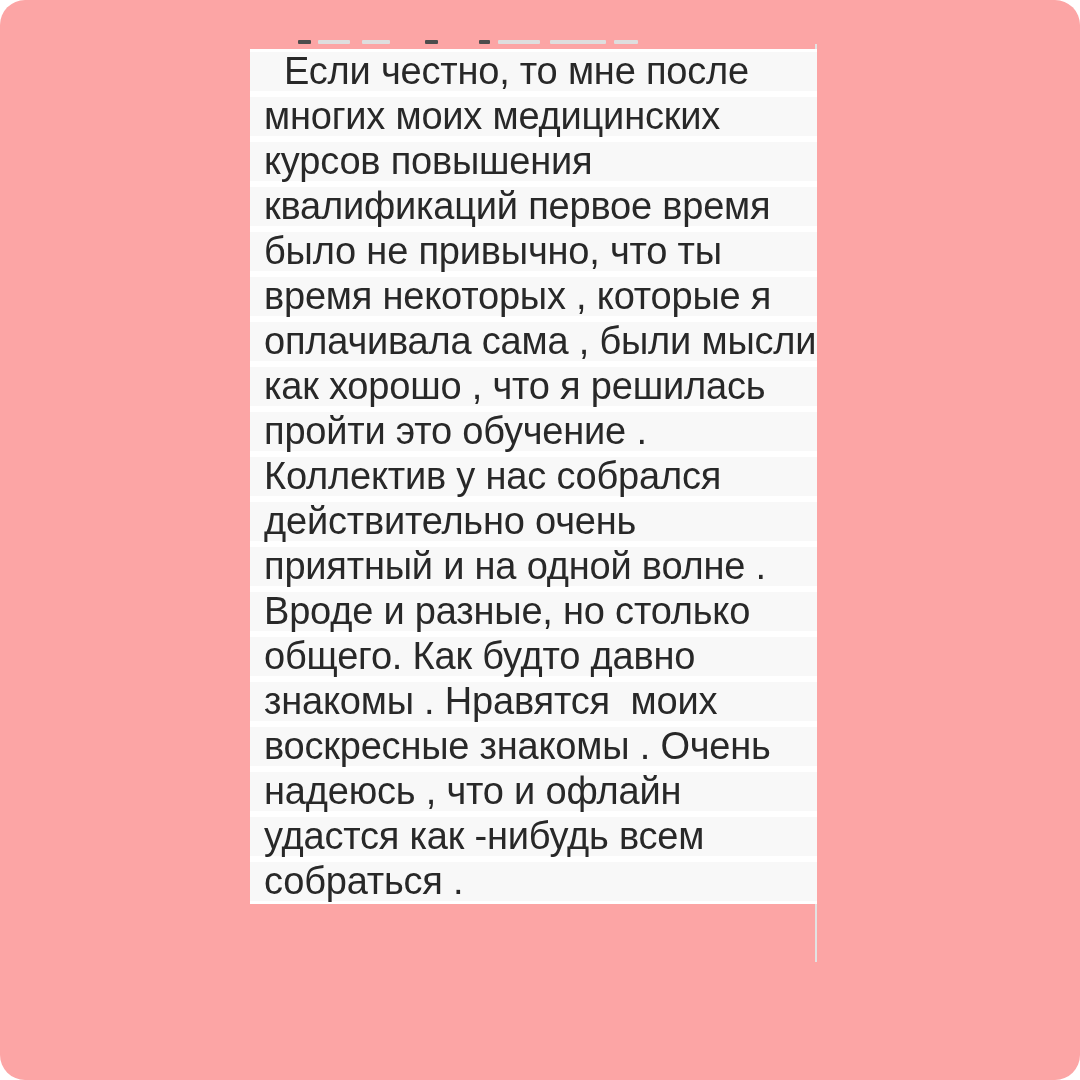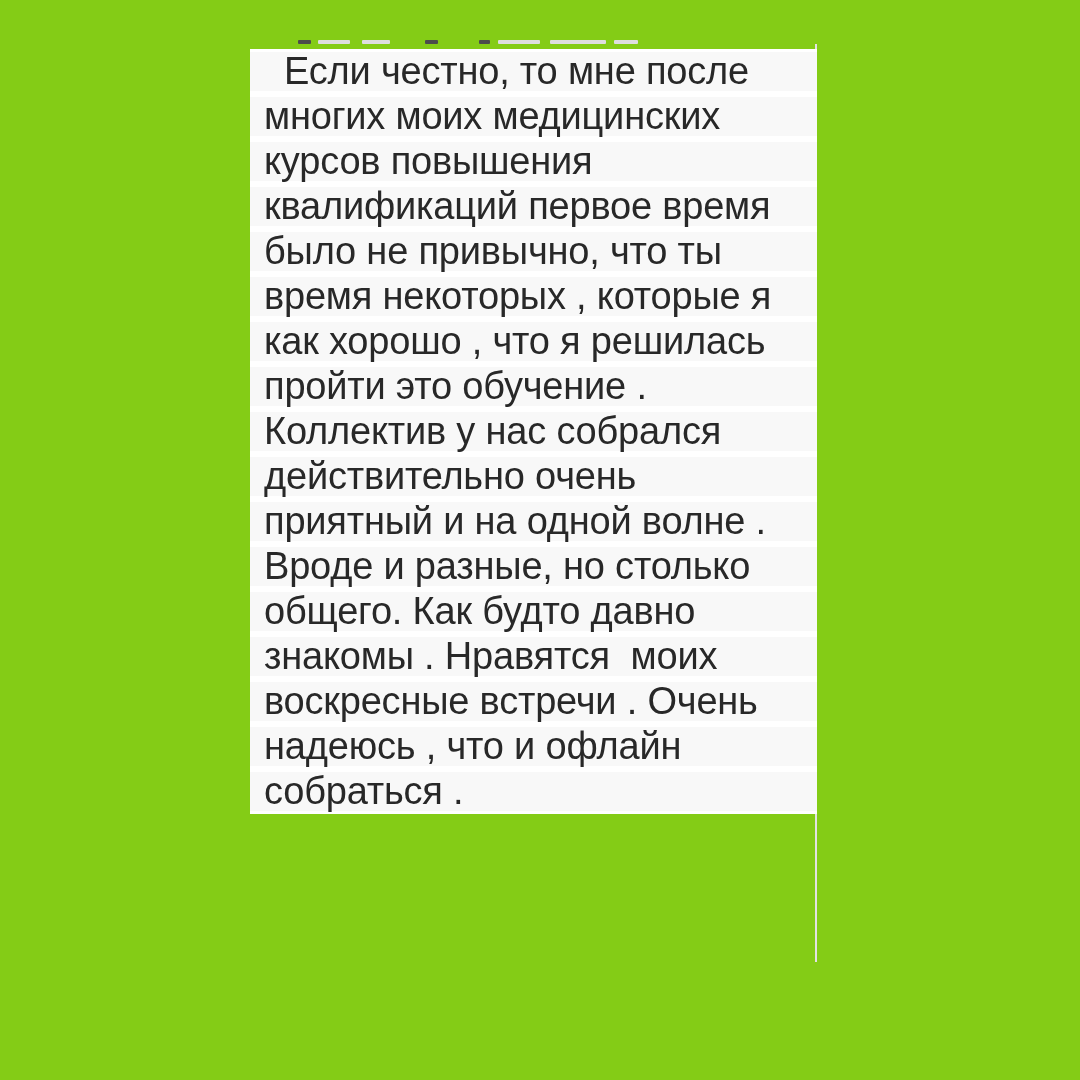--- a/index.html
+++ b/index.html
@@ -10,21 +10,22 @@
   body {
     width: 1080px;
     height: 1080px;
     position: relative;
     overflow: hidden;
     font-family: "Liberation Sans", sans-serif;
   }
   .canvas {
     position: absolute;
     inset: 0;
-    background: #84cc16;
+    background: #fca5a5;
+    border-radius: 25px;
   }
   
   .note-region {
     position: absolute;
     left: 250px;
     top: 36px;
     width: 567px;
     height: 1010px;
   }
   
@@ -102,27 +103,29 @@
 
     <div class="edge-line"></div>
 
     <div class="text-block">
       <div class="line first">Если честно, то мне после</div>
       <div class="line">многих моих медицинских</div>
       <div class="line">курсов повышения</div>
       <div class="line">квалификаций первое время</div>
       <div class="line">было не привычно, что ты</div>
       <div class="line">время некоторых , которые я</div>
+      <div class="line">оплачивала сама , были мысли</div>
       <div class="line">как хорошо , что я решилась</div>
       <div class="line">пройти это обучение .</div>
       <div class="line">Коллектив у нас собрался</div>
       <div class="line">действительно очень</div>
       <div class="line">приятный и на одной волне .</div>
       <div class="line">Вроде и разные, но столько</div>
       <div class="line">общего. Как будто давно</div>
       <div class="line">знакомы . Нравятся  моих</div>
-      <div class="line">воскресные встречи . Очень</div>
+      <div class="line">воскресные знакомы . Очень</div>
       <div class="line">надеюсь , что и офлайн</div>
+      <div class="line">удастся как -нибудь всем</div>
       <div class="line">собраться .</div>
     </div>
 
   </div>
 </div>
 
 </body></html>

